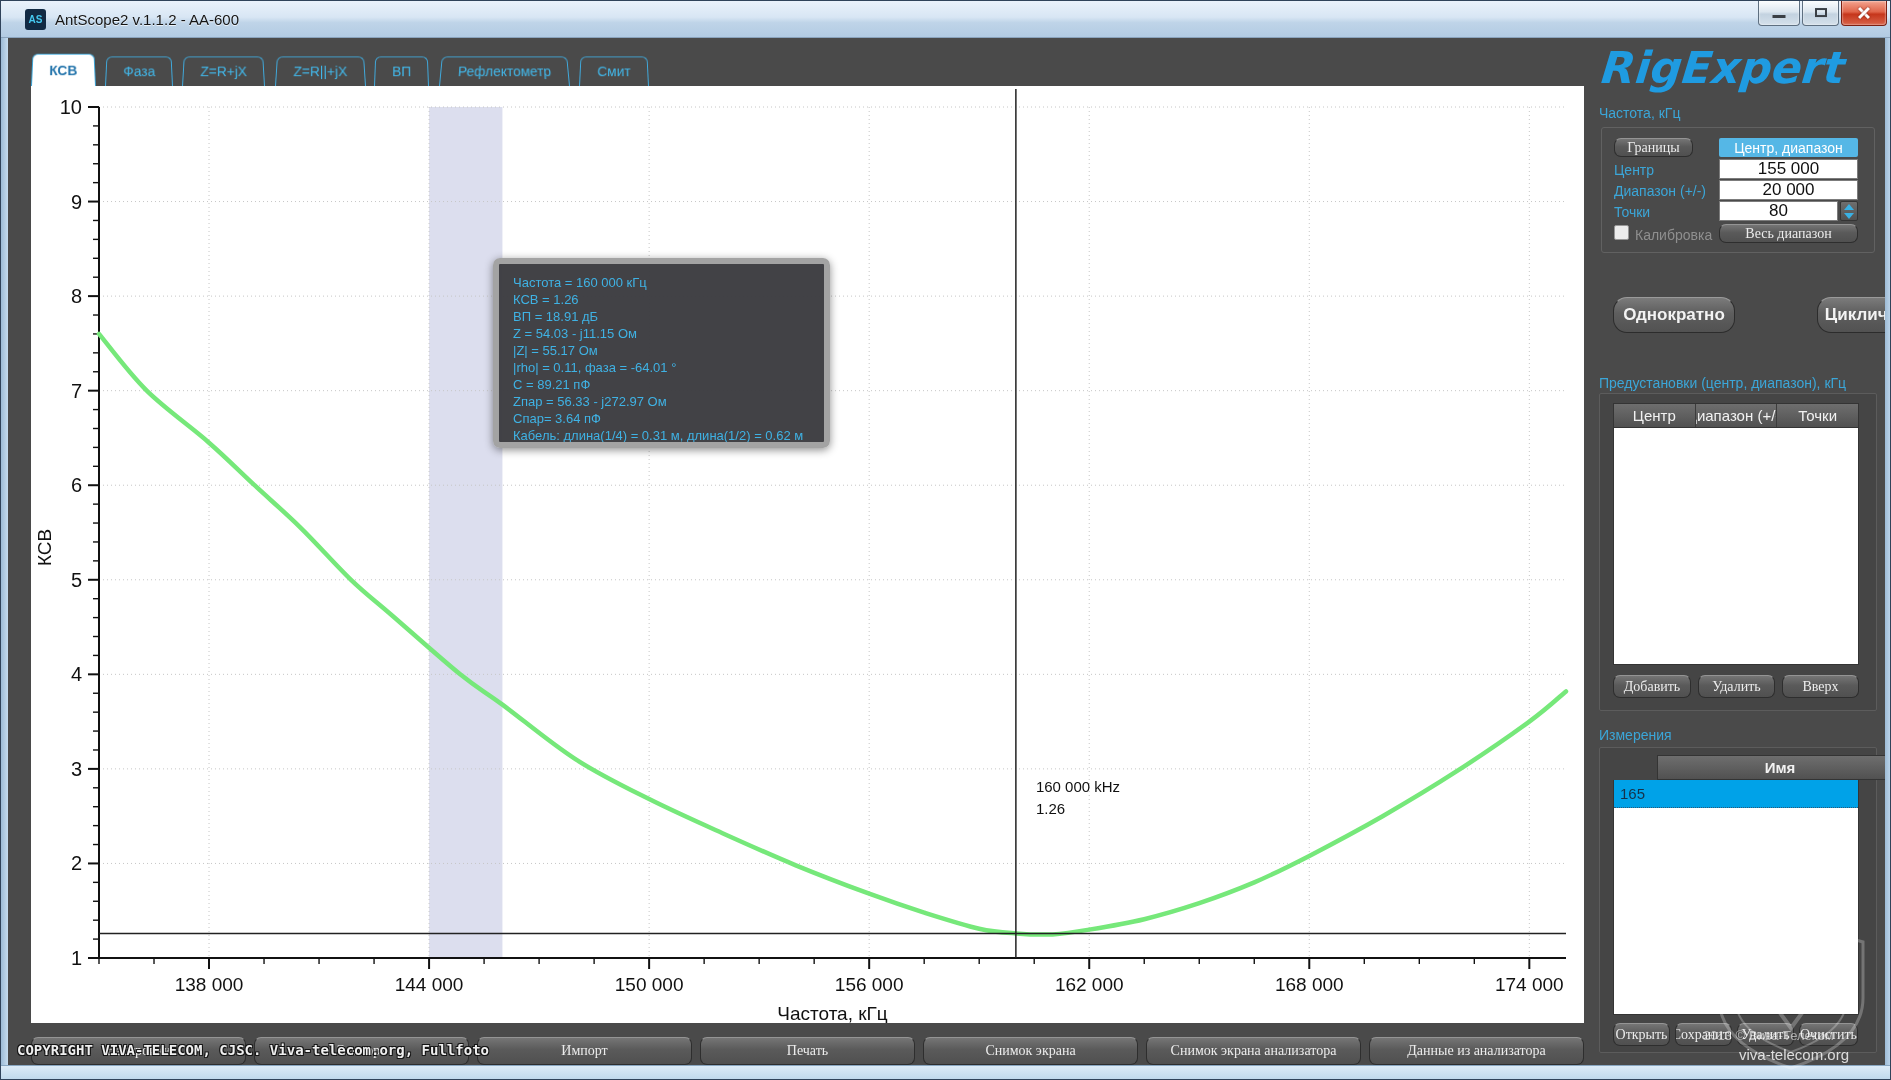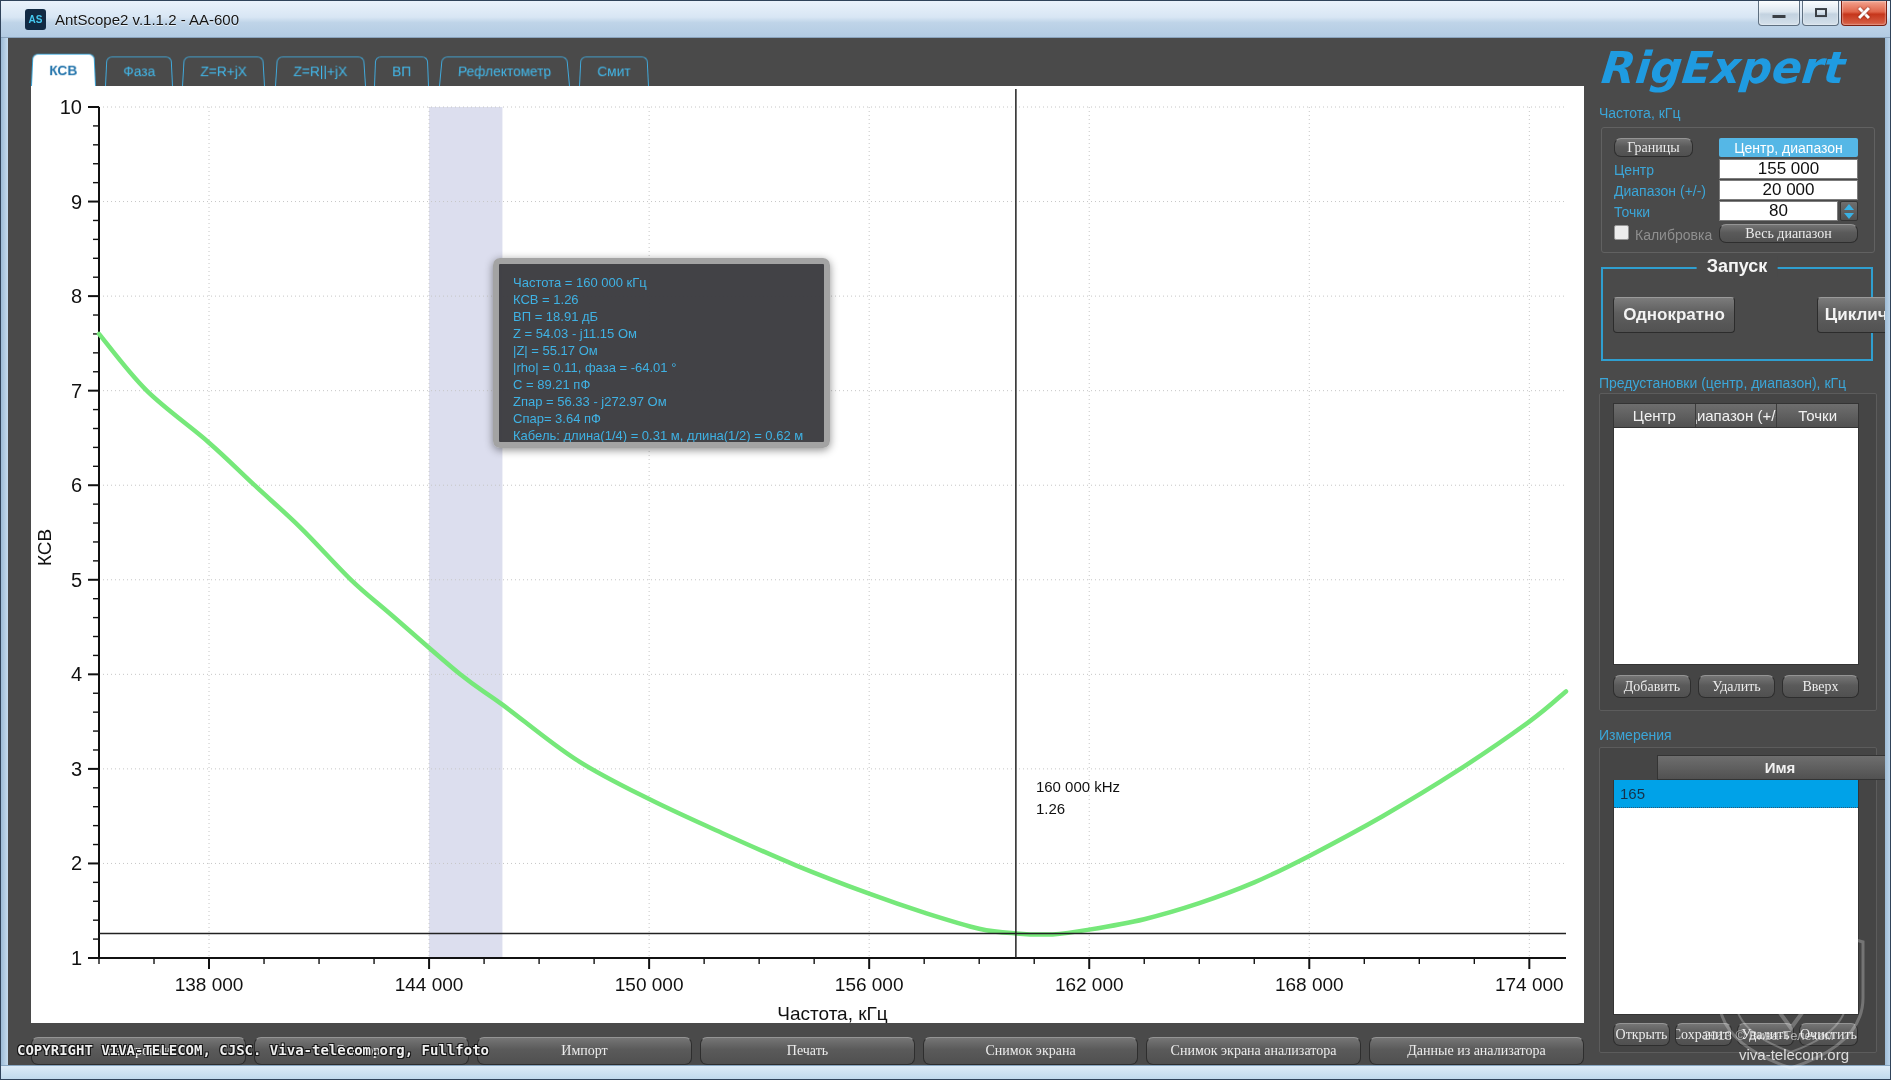--- a/index.html
+++ b/index.html
@@ -56,21 +56,21 @@
   .p-label{position:absolute;color:#3ba6d8;font-size:14px;white-space:nowrap;}
   .groupbox{position:absolute;border:1px solid #616161;border-radius:3px;}
   .field{position:absolute;background:#fff;border:1px solid #7c7c7c;color:#101010;font-size:17px;
     display:flex;align-items:center;justify-content:center;overflow:hidden;}
   .toggle-on{position:absolute;background:#55b7e6;color:#ffffff;font-size:14px;border-radius:2px;
     display:flex;align-items:center;justify-content:center;cursor:pointer;}
   .abs-btn{position:absolute;}
   .runbox{position:absolute;border:2px solid #2f9fd0;}
   .runbox .legend{position:absolute;left:50%;top:-13px;transform:translateX(-50%);
     background:#4a4a4a;padding:0 10px;color:#f5f5f5;font-size:18px;font-weight:bold;white-space:nowrap;}
-  .run-btn{font-size:17px;font-weight:bold;border-radius:4px;
+  .run-btn{font-size:17px;font-weight:bold;border-radius:14px;
     background:linear-gradient(180deg,#7b7b7b,#5e5e5e 45%,#525252);border:1px solid #2c2c2c;border-top:1px solid #9a9a9a;
     color:#f3f3f3;display:flex;align-items:center;justify-content:center;cursor:pointer;}
   .sub-panel{position:absolute;background:#454545;border:1px solid #5c5c5c;border-radius:2px;}
   .tbl-header{position:absolute;display:flex;background:linear-gradient(180deg,#6e6e6e,#515151);
     border:1px solid #343434;color:#f2f2f2;font-size:15px;}
   .tbl-header .cell{flex:1;display:flex;align-items:center;justify-content:center;
     border-right:1px solid #3c3c3c;overflow:hidden;white-space:nowrap;}
   .tbl-header .cell:last-child{border-right:none;}
   .tbl-body{position:absolute;background:#ffffff;border:1px solid #343434;border-top:none;}
   .sel-row{position:absolute;background:#00a2e8;color:#16324a;font-size:15px;display:flex;align-items:center;
@@ -274,23 +274,20 @@
   <div class="field" style="left:1718px;top:200px;width:119px;height:20px;">80</div>
   <div class="spinner" style="left:1839px;top:200px;height:20px;">
     <div class="tri-up"></div>
     <div class="tri-dn"></div>
   </div>
 
   <div class="checkbox" style="left:1613px;top:224px;"></div>
   <div class="p-label gray-text" style="left:1634px;top:226px;">Калибровка</div>
   <div class="dark-btn abs-btn" style="left:1718px;top:223px;width:139px;height:19px;">Весь диапазон</div>
 
-  <div class="runbox" style="left:1600px;top:266px;width:272px;height:94px;">
-    <div class="legend">Запуск</div>
-  </div>
   <div class="run-btn abs-btn" style="position:absolute;left:1612px;top:296px;width:122px;height:36px;">Однократно</div>
   <div class="run-btn abs-btn" style="position:absolute;left:1816px;top:296px;width:116px;height:36px;">Циклически</div>
 
   <div class="p-label" style="left:1598px;top:374px;">Предустановки (центр, диапазон), кГц</div>
   <div class="sub-panel" style="left:1598px;top:392px;width:278px;height:318px;"></div>
   <div class="tbl-header" style="left:1612px;top:402px;width:246px;height:25px;">
     <div class="cell">Центр</div>
     <div class="cell">Диапазон (+/-)</div>
     <div class="cell">Точки</div>
   </div>

